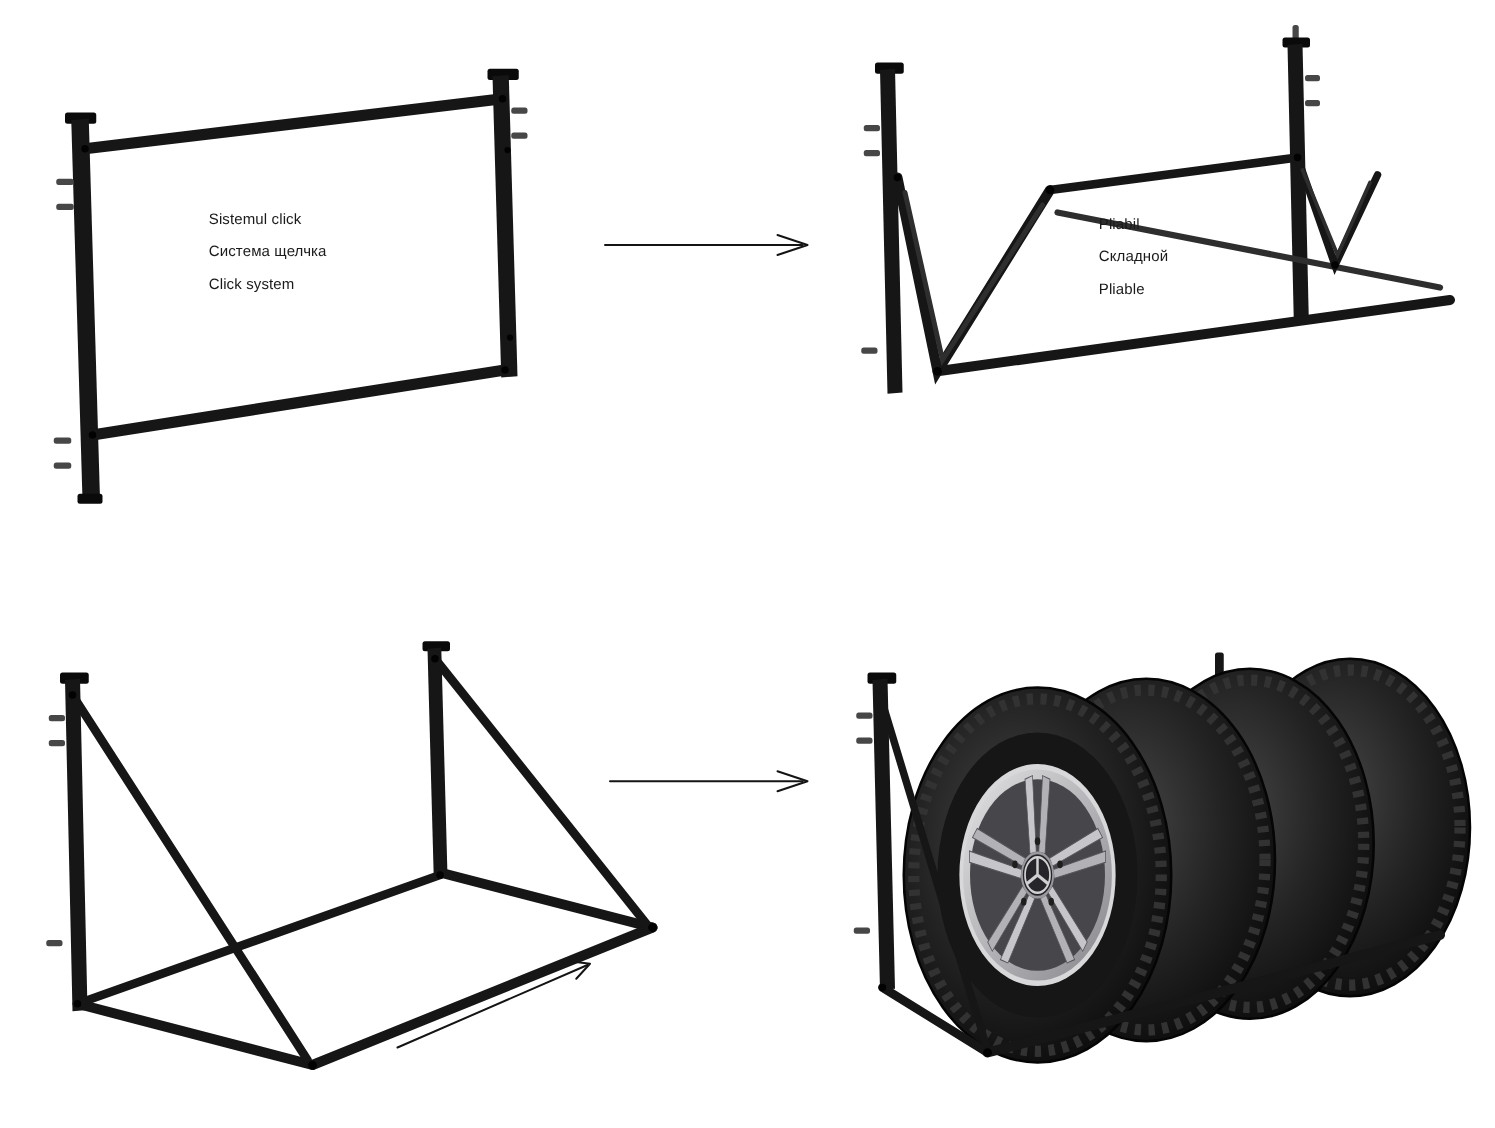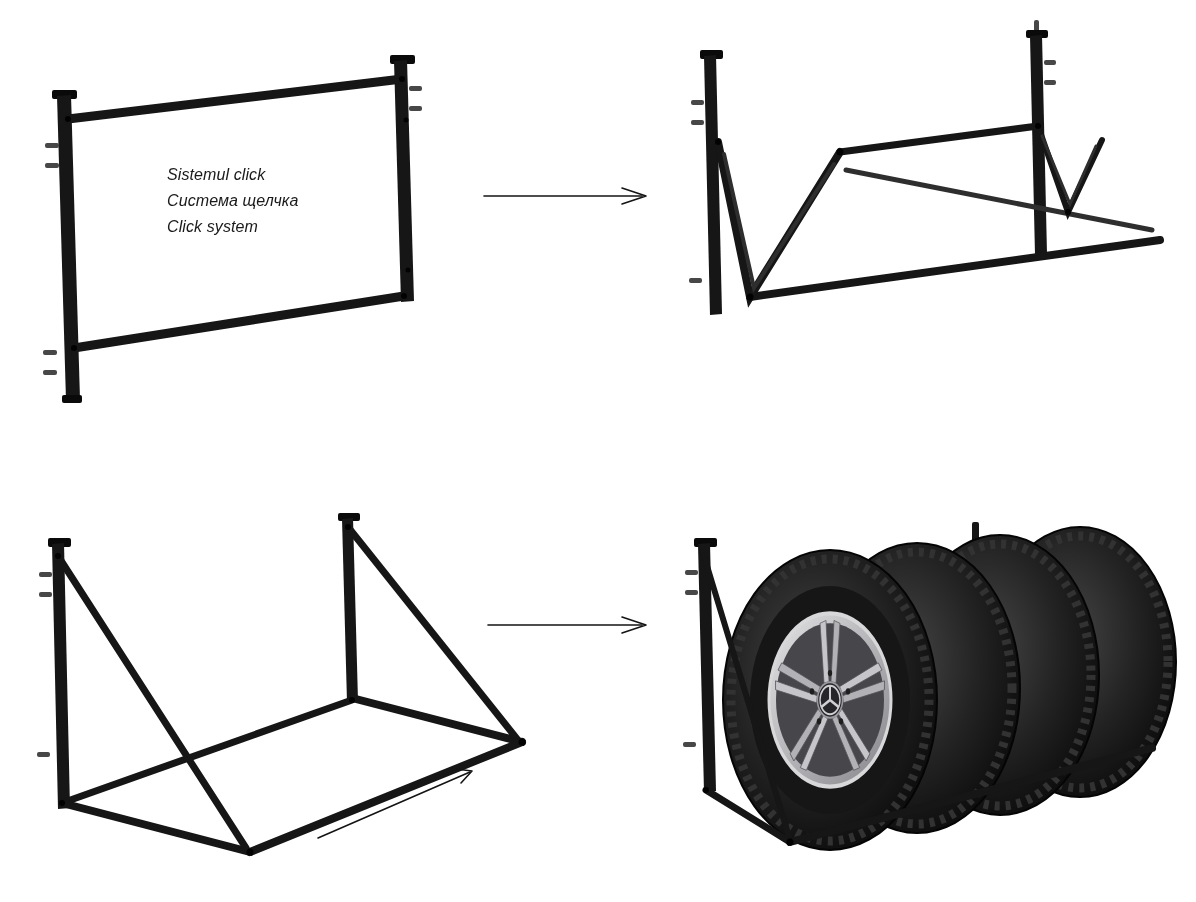--- a/index.html
+++ b/index.html
@@ -3,21 +3,21 @@
 <meta charset="utf-8">
 <style>
   * { margin:0; padding:0; box-sizing:border-box; }
   body { background:#fff; }
   .canvas {
     position:relative; width:1196px; height:902px; overflow:hidden;
     background:var(--background,#ffffff);
     font-family:"Liberation Sans", sans-serif;
   }
   .art { position:absolute; left:0; top:0; }
-  .label { position:absolute; font-size:16px; line-height:26px; color:var(--text,#1a1a1a); letter-spacing:.1px; white-space:nowrap;font-style:italic; }
+  .label { position:absolute; font-size:12px; line-height:26px; color:var(--text,#1a1a1a); letter-spacing:.1px; white-space:nowrap; }
   .tube { stroke:var(--frame,#161616); fill:none; stroke-linecap:round; }
   .tube-in { stroke:#2e2e2e; fill:none; stroke-linecap:round; }
   .bar { fill:var(--frame,#161616); }
   .cap { fill:#0a0a0a; }
   .peg { fill:var(--peg,#474747); }
   .bolt { fill:#020202; }
   .arrow { stroke:#141414; stroke-width:1.6; fill:none; stroke-linecap:round; stroke-linejoin:round; }
 </style>
 </head>
 <body>
@@ -208,15 +208,20 @@
       <circle class="bolt" cx="706" cy="790" r="3"></circle>
     </g>
   </svg>
 
   <div class="label" style="left:167px; top:162px;">
     <div>Sistemul click</div>
     <div>Система щелчка</div>
     <div>Click system</div>
   </div>
 
+  <div class="label" style="left:879px; top:166px;">
+    <div>Pliabil</div>
+    <div>Складной</div>
+    <div>Pliable</div>
+  </div>
 
 
 </div>
 
 </body></html>

